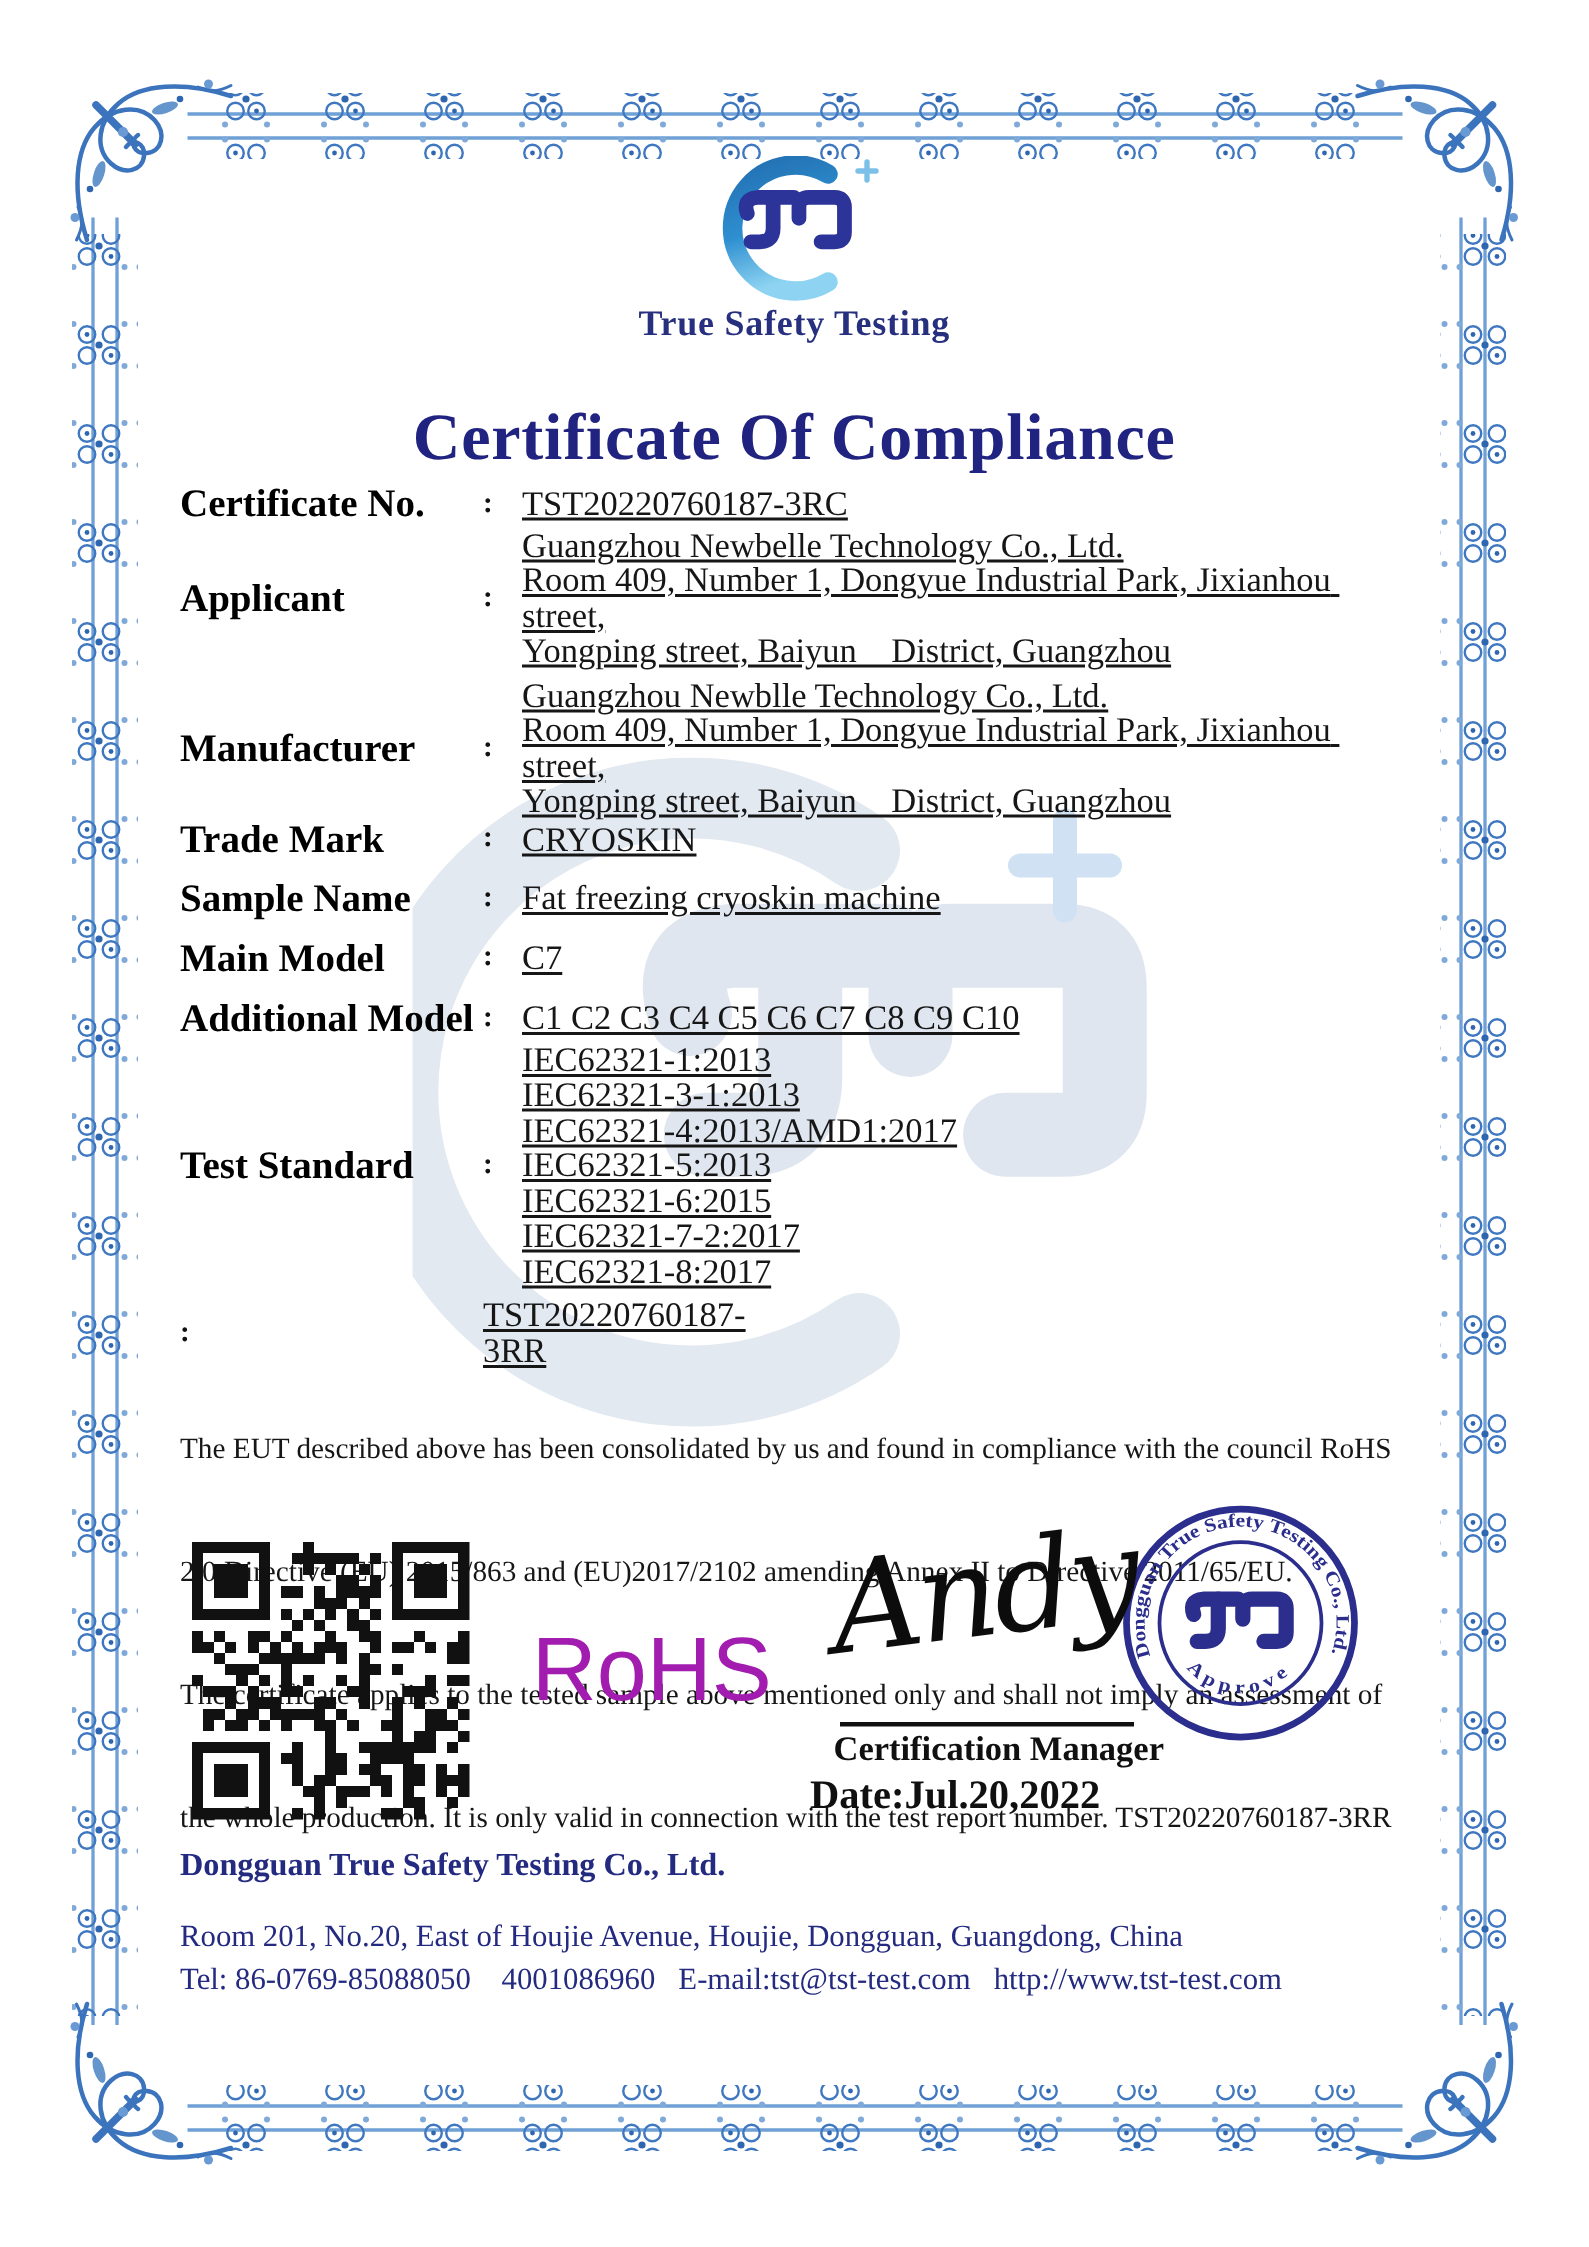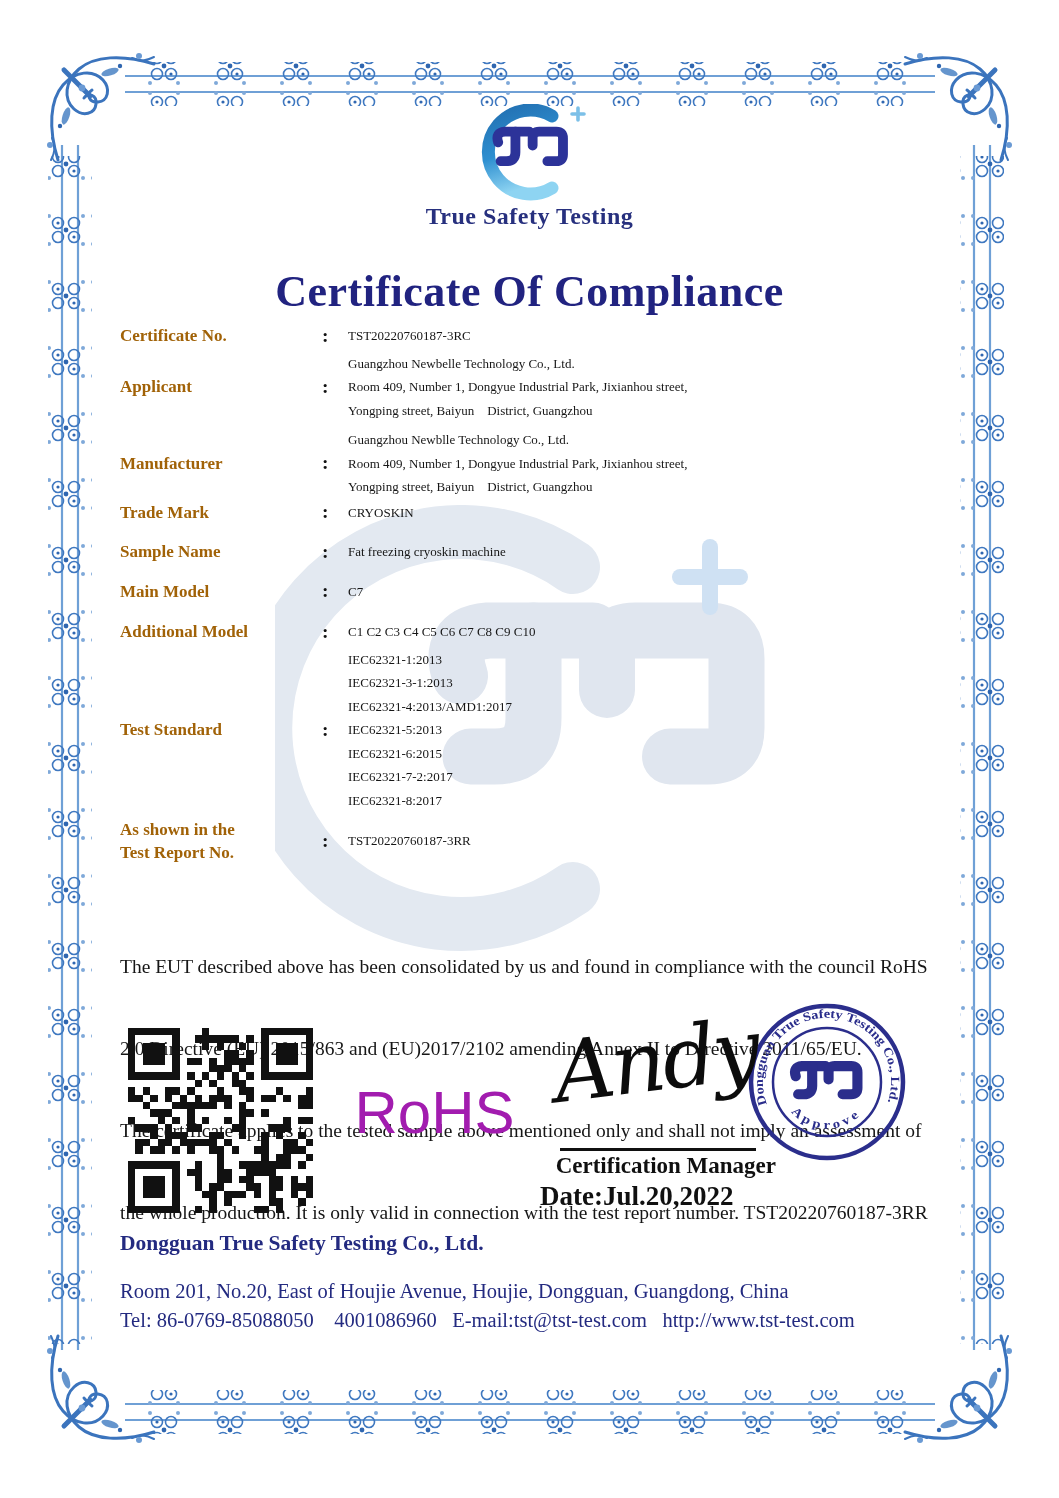--- a/index.html
+++ b/index.html
@@ -10,23 +10,23 @@
   .content{position:absolute;inset:0;z-index:2;}
 
   .logo-svg{position:absolute;left:454px;top:104px;}
   .brand{position:absolute;left:0;top:203px;width:1059px;text-align:center;
          font-size:24px;font-weight:700;color:#27307e;letter-spacing:.5px;}
   .title{position:absolute;left:0;top:266px;width:1059px;text-align:center;
          font-size:44px;font-weight:700;color:#212380;letter-spacing:.5px;}
 
   .fields{position:absolute;left:120px;top:324px;width:828px;}
   .frow{display:grid;grid-template-columns:202px 26px 1fr;align-items:center;}
-  .flabel{font-weight:700;font-size:17px;line-height:23px;color:#a16207;}
+  .flabel{font-weight:700;font-size:26px;line-height:23px;color:#000000;}
   .fcolon{font-weight:700;font-size:19.5px;color:#111;}
-  .fval{font-size:13px;line-height:23.5px;white-space:pre-wrap;color:#161616;}
+  .fval{font-size:23px;line-height:23.5px;white-space:pre-wrap;color:#161616;text-decoration:underline;}
   .mb4{margin-bottom:4px;}.mb6{margin-bottom:6px;}.mb2{margin-bottom:2px;}.mb16{margin-bottom:16px;}.mb17{margin-bottom:17px;}
 
   .statement{position:absolute;left:120px;top:898px;width:828px;
              font-size:19.5px;line-height:27.4px;color:#161616;white-space:pre-wrap;}
 
   .qr{position:absolute;left:128px;top:1028px;width:185px;height:185px;}
   .rohs{position:absolute;left:322px;top:1078px;width:225px;text-align:center;
         font-family:"Liberation Sans",sans-serif;font-weight:400;font-size:60px;color:#a21caf;}
   .sig-name{position:absolute;left:548px;top:1012px;width:215px;text-align:center;z-index:4;
         font-family:"DejaVu Serif",serif;font-style:italic;font-size:84px;color:#0c0c0c;
@@ -219,24 +219,20 @@
           <div class="fval">IEC62321-3-1:2013</div>
           <div class="fval">IEC62321-4:2013/AMD1:2017</div>
           <div class="fval">IEC62321-5:2013</div>
           <div class="fval">IEC62321-6:2015</div>
           <div class="fval">IEC62321-7-2:2017</div>
           <div class="fval">IEC62321-8:2017</div>
         </div>
       </div>
 
       <div class="frow">
-        <div>
-          <div class="flabel">As shown in the</div>
-          <div class="flabel">Test Report No.</div>
-        </div>
         <div class="fcolon">:</div>
         <div class="fval">TST20220760187-3RR</div>
       </div>
     </div>
 
     <div class="statement">
       <div>The EUT described above has been consolidated by us and found in compliance with the council RoHS</div>
       <div>2.0 Directive (EU) 2015/863 and (EU)2017/2102 amending Annex II to Directive 2011/65/EU.</div>
       <div>The certificate applies to the tested sample above mentioned only and shall not imply an assessment of</div>
       <div>the whole production. It is only valid in connection with the test report number. TST20220760187-3RR</div>

